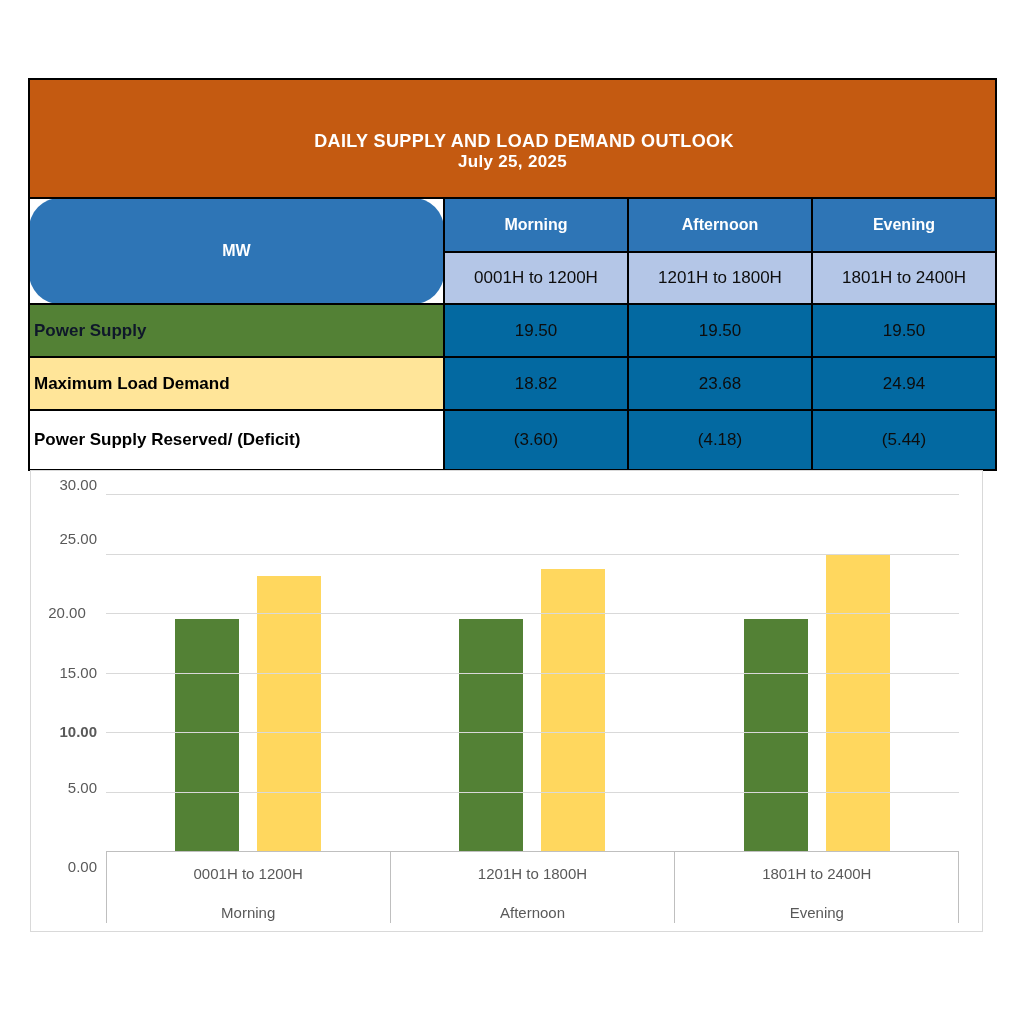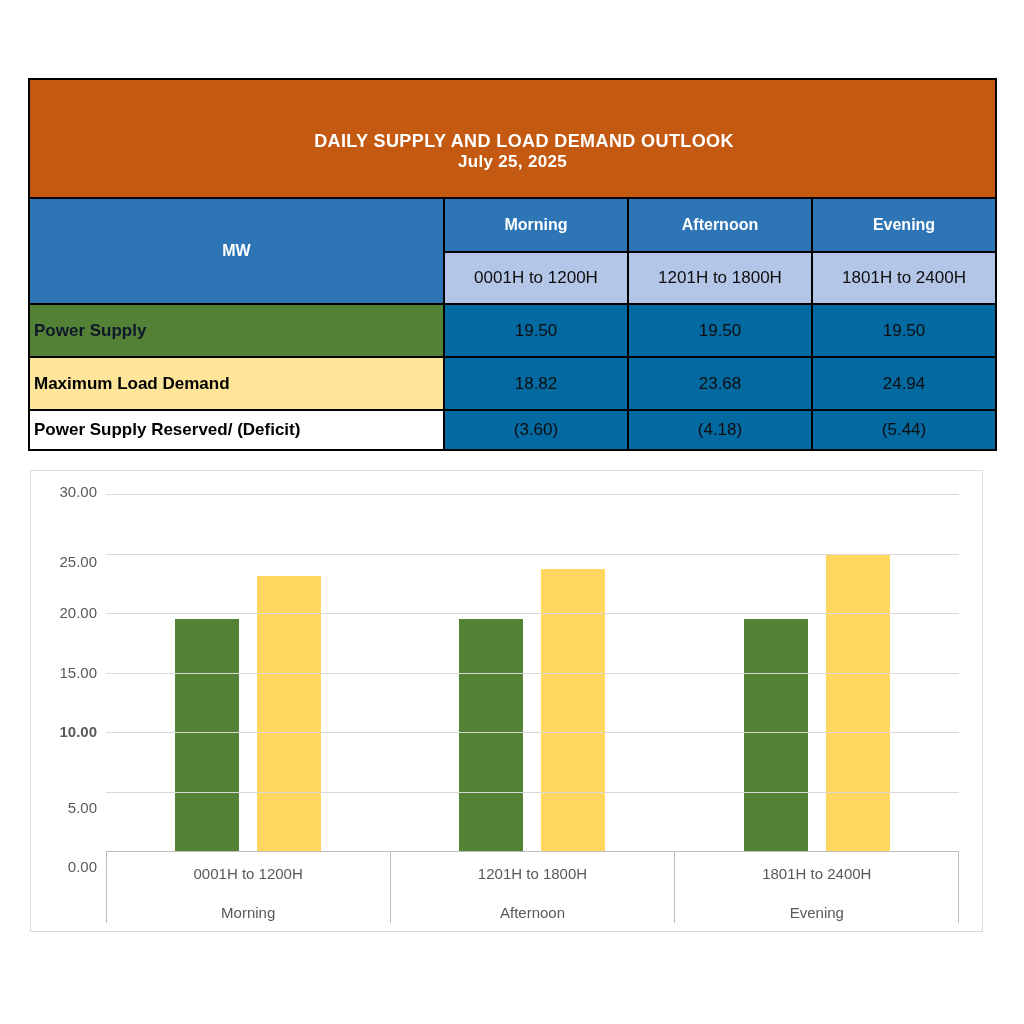--- a/index.html
+++ b/index.html
@@ -41,20 +41,21 @@
   .banner-date {
     font-size: 17px;
     font-weight: bold;
     letter-spacing: 0.3px;
   }
   .mw-cell {
     background: #2e75b6;
     color: #ffffff;
     font-size: 16px;
     font-weight: bold;
+    border-radius: 31px;
   }
   .period-cell {
     background: #2e75b6;
     color: #ffffff;
     font-size: 16px;
     font-weight: bold;
     height: 54px;
   }
   .time-cell {
     background: #b4c6e7;
@@ -63,21 +64,21 @@
     height: 52px;
   }
   .row-label {
     text-align: left !important;
     padding-left: 4px;
     font-size: 17px;
     font-weight: bold;
   }
   .row-supply   { background: #538135; color: #0f172a; height: 53px; }
   .row-demand   { background: #ffe599; color: #000000; height: 53px; }
-  .row-reserve  { background: #ffffff; color: #000000; height: 40px; }
+  .row-reserve  { background: #ffffff; color: #000000; height: 60px; }
   .value-cell {
     background: #0369a1;
     color: #0d0d0d;
     font-size: 17px;
   }
 
   
   .chart-panel {
     position: absolute;
     left: 30px; top: 470px;
@@ -234,20 +235,20 @@
     </div>
     <div class="xcat-cell">
       <div class="xcat-time">1201H to 1800H</div>
       <div class="xcat-group">Afternoon</div>
     </div>
     <div class="xcat-cell">
       <div class="xcat-time">1801H to 2400H</div>
       <div class="xcat-group">Evening</div>
     </div>
   </div>
-<div class="ytick-label" style="top: 12px;">30.00</div>
-    <div class="ytick-label" style="top: 82px;">25.00</div>
-    <div class="ytick-label" style="top: 133px;">20.00</div>
+<div class="ytick-label" style="top: 5px;">30.00</div>
+    <div class="ytick-label" style="top: 59px;">25.00</div>
+    <div class="ytick-label" style="top: 133px; text-align: center;">20.00</div>
     <div class="ytick-label" style="top: 193px;">15.00</div>
     <div class="ytick-label" style="top: 252px; font-weight: bold;">10.00</div>
-    <div class="ytick-label" style="top: 328px;">5.00</div>
+    <div class="ytick-label" style="top: 308px;">5.00</div>
     <div class="ytick-label" style="top: 371px; margin-top: 16px;">0.00</div>
   </div>
 
 </body></html>

